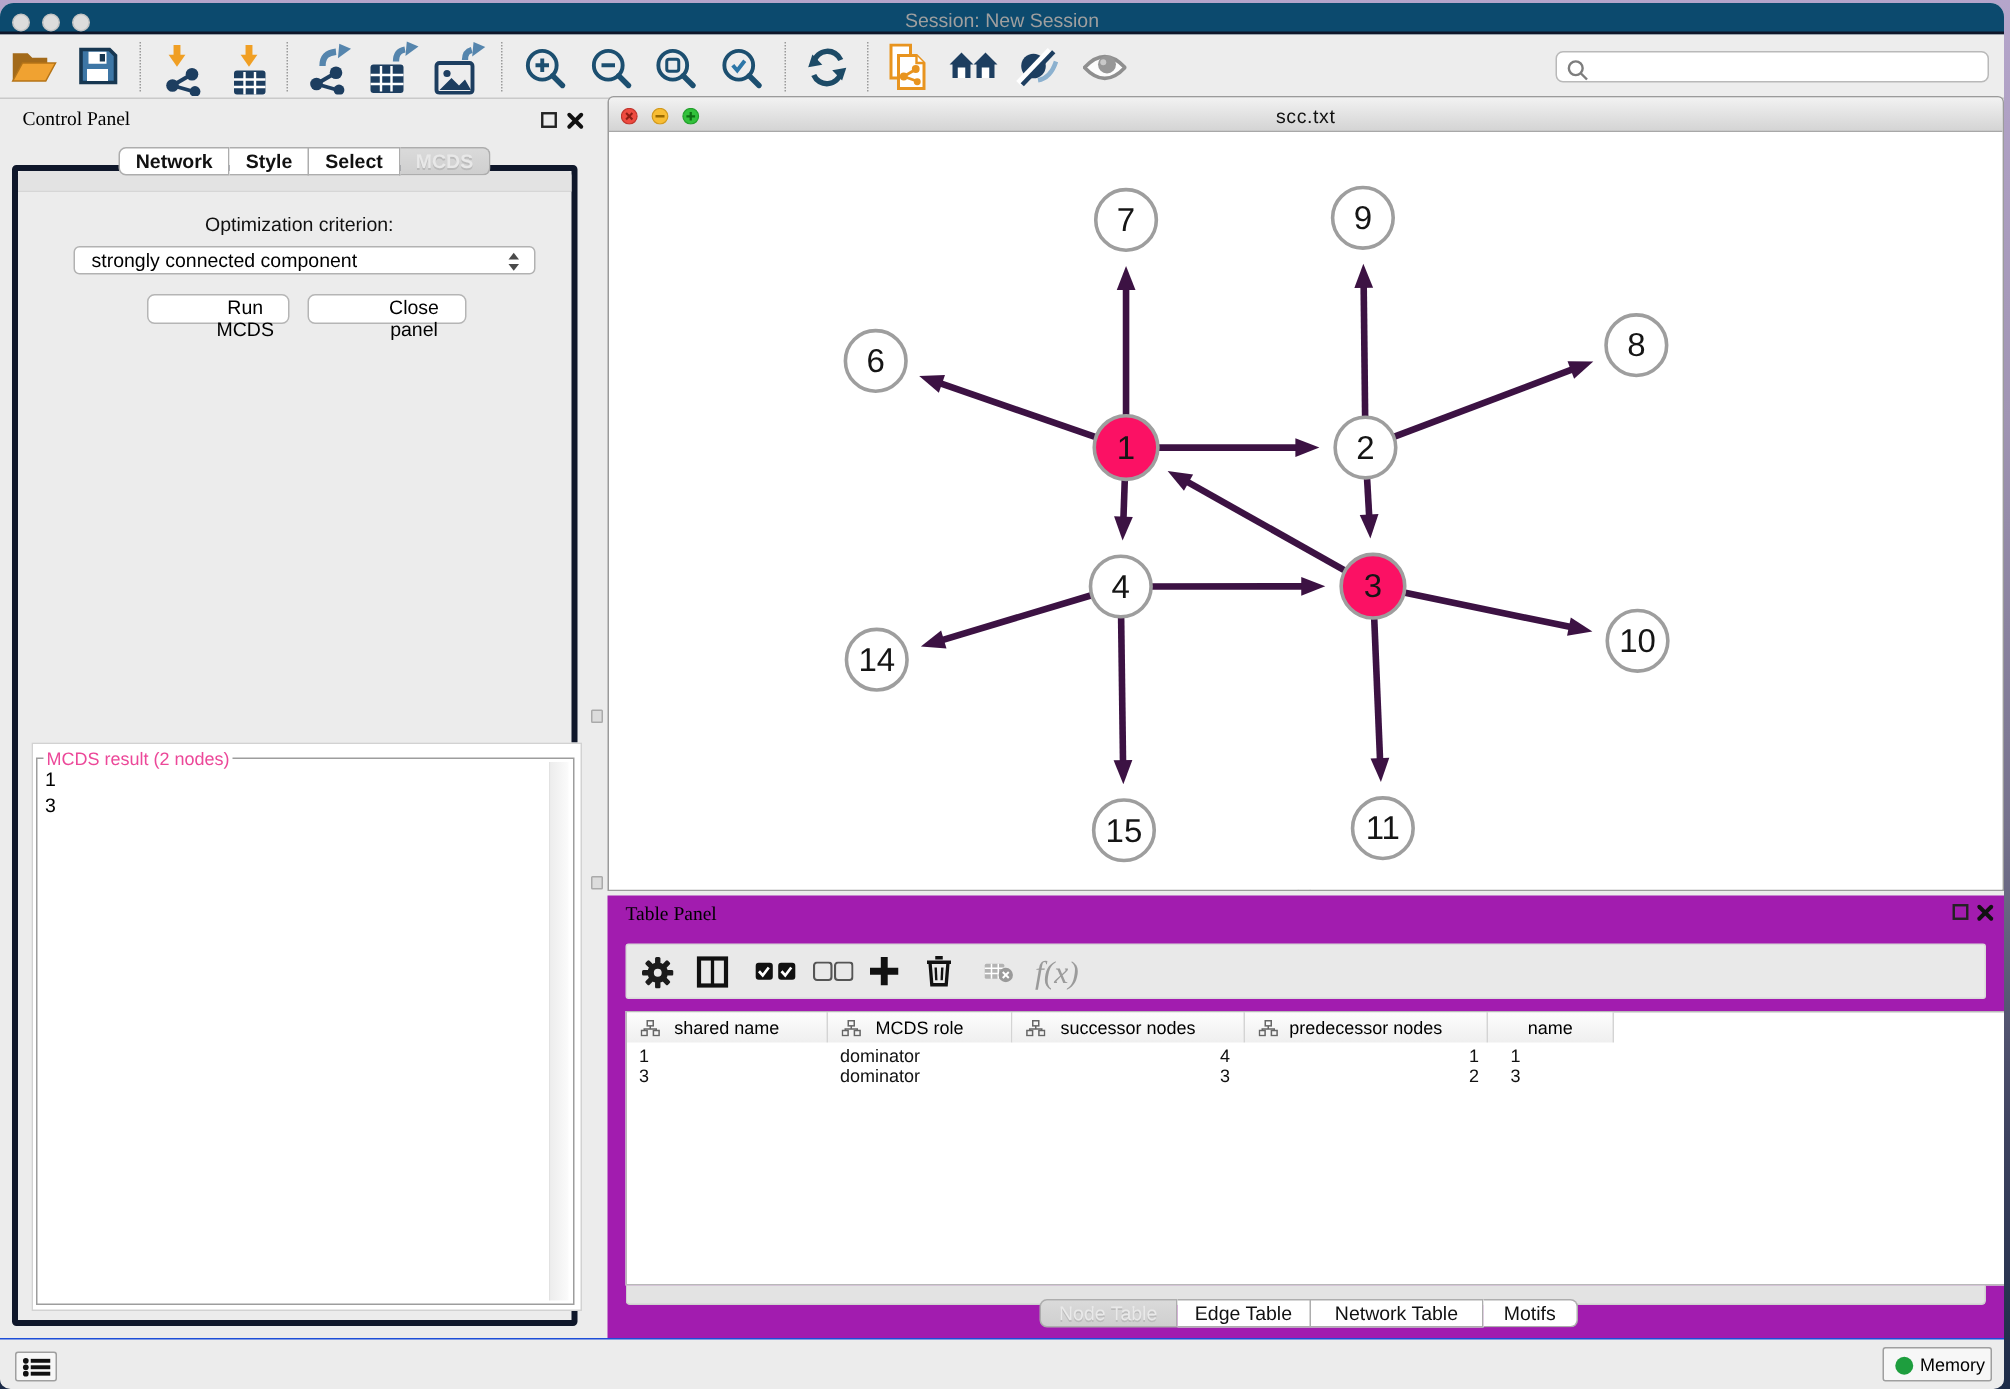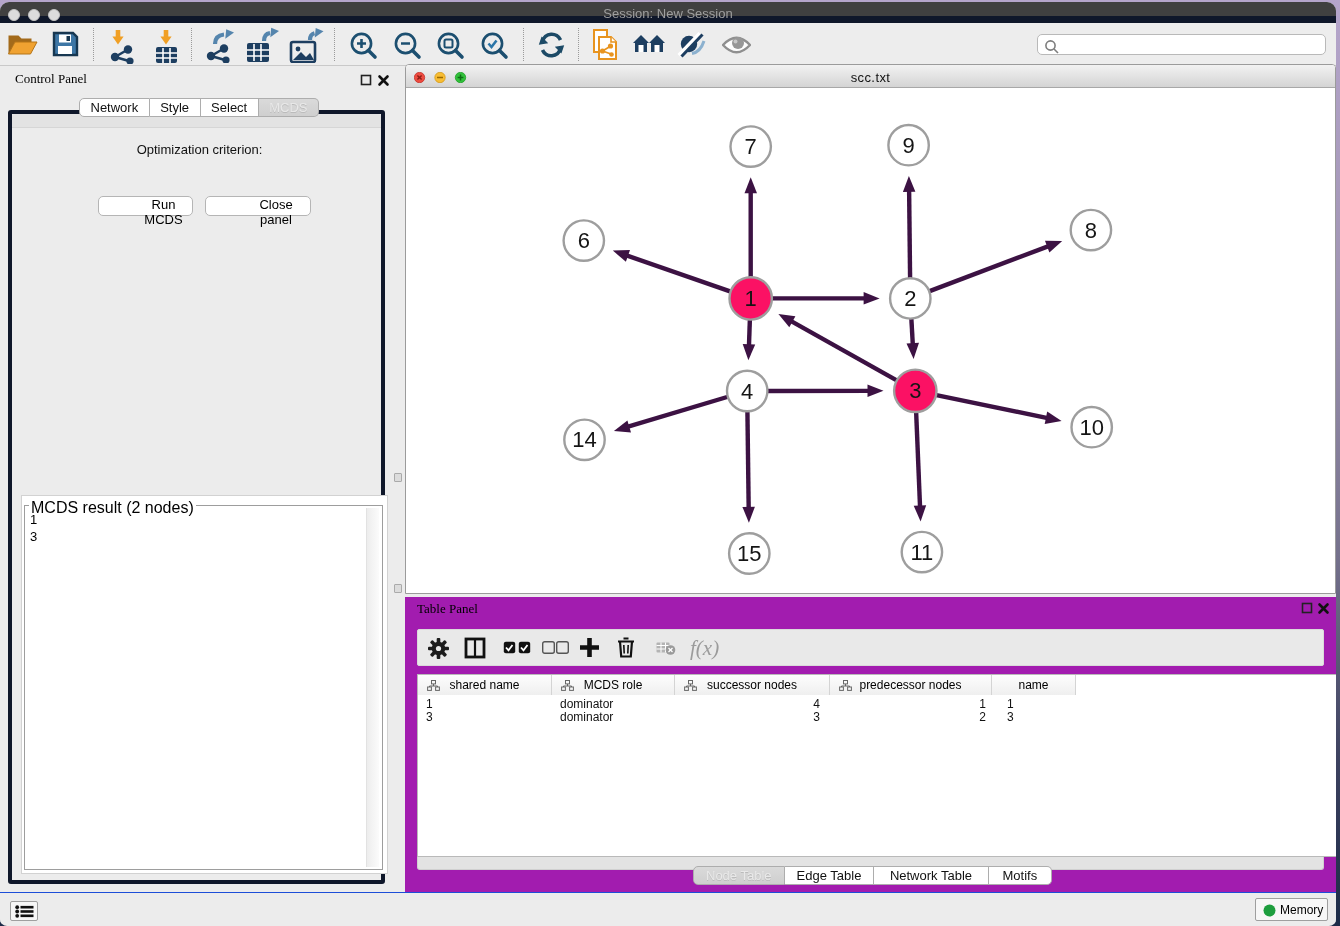--- a/index.html
+++ b/index.html
@@ -1,42 +1,42 @@
 <!DOCTYPE html>
 <html><head>
 <meta charset="utf-8">
 <style>
 * { margin:0; padding:0; box-sizing:border-box; }
 html,body { width:1340px; height:926px; overflow:hidden; }
 body { font-family:"Liberation Sans", sans-serif; background:linear-gradient(180deg,#b5a5cb 0%,#a195b4 30%,#75718c 60%,#3d4260 82%,#1c2b48 100%); }
 .abs { position:absolute; }
 #win { position:absolute; left:0; top:2px; width:1336px; height:924px; background:#ececec; border-radius:9px 9px 7px 7px; overflow:hidden; }
-#titlebar { position:absolute; left:0; top:0; width:100%; height:21px; background:#404040; border-bottom:7px solid #0f172a; }
+#titlebar { position:absolute; left:0; top:0; width:100%; height:21px; background:#0c4a6e; border-bottom:2px solid #0f172a; }
 .tl { position:absolute; top:7px; width:12px; height:12px; border-radius:50%; background:#dcdcdc; border:1px solid #c3c3c3; }
 #wtitle { position:absolute; top:4px; left:0; width:100%; text-align:center; font-size:13px; color:#9f9f9f; }
 #toolbar { position:absolute; left:0; top:21px; width:100%; height:43px; background:#ededed; border-bottom:1px solid #c9c9c9; }
 .tsep { position:absolute; top:5px; height:33px; width:1px; border-left:1px dotted #9a9a9a; }
 .ticon { position:absolute; top:29px; }
 #searchbox { position:absolute; left:1037px; top:11px; width:289px; height:21px; background:#fff; border:1px solid #b9b9b9; border-radius:5px; }
 
 #cpanel { position:absolute; left:0; top:64px; width:392px; height:827px; background:#ececec; }
 .phead { font-size:13px; color:#000;font-family:Liberation Serif, serif; }
 .winbtn { position:absolute; top:8px; }
-#ctabs { position:absolute; top:32px; left:79px; height:19px; }
+#ctabs { position:absolute; top:32px; left:79px; height:19px;font-weight:bold; }
 .tab { float:left; height:19px; line-height:18px; background:#fff; border:1px solid #adadad; border-left:none; font-size:13px; padding:0 10.5px; color:#111; }
 .tab.first { border-left:1px solid #adadad; border-radius:5px 0 0 5px; }
 .tab.sel { background:linear-gradient(#dadada,#cfcfcf); color:#e8e8e8; border-radius:0 5px 5px 0; text-shadow:0 1px 0 #bbbbbb;  }
 #cbody { position:absolute; left:8px; top:44px; width:377px; height:774px; border:4px solid #0f172a; background:#ececec; border-radius:3px; }
 #cbody .tabband { position:absolute; left:0; top:0; width:100%; height:14px; background:#e3e3e3; border-bottom:1px solid #d6d6d6; border-radius:3px 3px 0 0; }
 #optlabel { position:absolute; top:28px; left:3px; width:100%; text-align:center; font-size:13px; color:#111; }
 #dropdown { position:absolute; left:37px; top:50px; width:308px; height:19px; background:#fff; border:1px solid #b2b2b2; border-radius:4px; font-size:13px; line-height:17px; padding-left:11px; color:#000; }
 .btn { position:absolute; top:82px; height:20px; background:#fff; border:1px solid #b5b5b5; border-radius:5px; font-size:13px; text-align:center; color:#000;padding-left:36px; }
 #results { position:absolute; left:9px; top:381px; width:367px; height:379px; background:#fff; border:1px solid #d2d2d2; }
 #fieldset { position:absolute; left:2px; top:9px; right:4px; bottom:3px; border:1px solid #9d9d9d; }
-#fieldlegend { position:absolute; left:4px; top:-7px; background:#fff; font-size:16px; padding:0 2px; color:#000000; }
+#fieldlegend { position:absolute; left:4px; top:-7px; background:#fff; font-size:12px; padding:0 2px; color:#ec4899; }
 #resitems { position:absolute; left:5px; top:5px; font-size:13px; color:#000; line-height:17px; }
 #resscroll { position:absolute; right:3px; top:2px; width:13px; bottom:2px; background:linear-gradient(90deg,#ededed,#fbfbfb); border-left:1px solid #e2e2e2; }
 
 #vsplit { position:absolute; left:392px; top:64px; width:13px; height:827px; background:#ececec; }
 #vgrip { position:absolute; left:2px; top:407px; width:8px; height:9px; background:#dcdcdc; border:1px solid #aaaaaa; border-radius:1px; }
 
 #netwin { position:absolute; left:405px; top:62px; width:931px; height:530px; border:1px solid #9b9b9b; border-radius:4px 4px 0 0; overflow:hidden; background:#fff; }
 #nettitle { position:absolute; left:0; top:0; width:100%; height:23px; background:linear-gradient(#f2f2f2,#d4d4d4); border-bottom:1px solid #a8a8a8; }
 #nettext { position:absolute; width:100%; text-align:center; top:5px; font-size:13px; letter-spacing:0.4px; color:#111; }
 #netcanvas { position:absolute; left:0; top:23px; width:929px; height:506px; background:#fff; }
@@ -208,20 +208,24 @@
       </svg>
     <svg class="winbtn" style="left:377px" width="13" height="13">
         <g stroke="#111" stroke-width="2.6" stroke-linecap="round">
           <line x1="2.5" y1="2.5" x2="10.5" y2="10.5"></line>
           <line x1="10.5" y1="2.5" x2="2.5" y2="10.5"></line>
         </g>
       </svg>
     <div id="cbody">
         <div class="tabband"></div>
       <div id="optlabel">Optimization criterion:</div>
+      <div id="dropdown">strongly connected component<svg style="position:absolute;right:9px;top:3px" width="9" height="13">
+            <polygon points="4.5,0.5 8,5 1,5" fill="#4a4a4a"></polygon>
+            <polygon points="4.5,12.5 8,8 1,8" fill="#4a4a4a"></polygon>
+          </svg></div>
       <div class="btn" style="left:86px;width:95px">Run MCDS</div>
       <div class="btn" style="left:193px;width:106px">Close panel</div>
       <div id="results">
         <div id="fieldset">
             <div id="fieldlegend">MCDS result (2 nodes)</div>
           <div id="resitems">1<br>3</div>
           <div id="resscroll"></div>
         </div>
       </div>
     </div>

